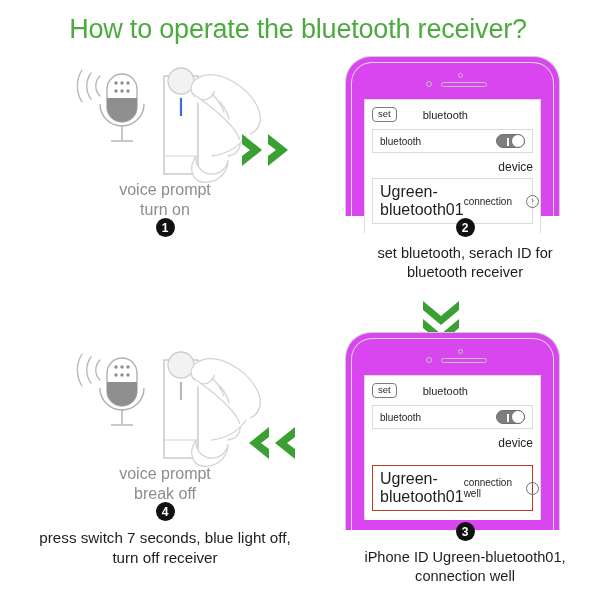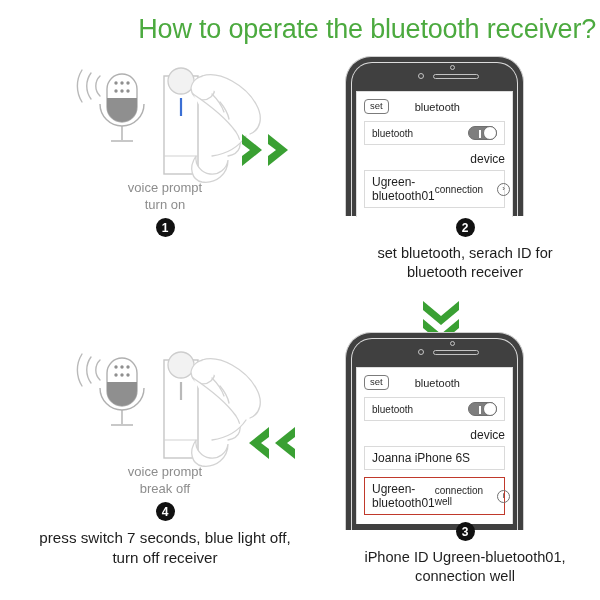--- a/index.html
+++ b/index.html
@@ -7,21 +7,21 @@
     width: 600px; height: 600px;
     background: #ffffff;
     font-family: "Liberation Sans", sans-serif;
     overflow: hidden;
   }
   .page { position: relative; width: 600px; height: 600px; background: #fff; }
 
   
   .title {
     position: absolute; top: 14px; left: 0; width: 596px;
-    text-align: right;
+    text-align: center;
     font-size: 27px;
     font-weight: 400;
     color: #4caa3f;
     letter-spacing: -0.2px;
     white-space: nowrap;
   }
 
   
   .quad { position: absolute; }
   .q-tl { left: 0;   top: 56px;  width: 330px; height: 230px; }
@@ -29,21 +29,21 @@
   .q-bl { left: 0;   top: 340px; width: 330px; height: 255px; }
   .q-br { left: 330px; top: 332px; width: 270px; height: 263px; }
 
   
   .illus { position: relative; width: 100%; height: 140px; }
   .illus svg { position: absolute; left: 50%; top: 0; transform: translateX(-50%); }
 
   .voice-label {
     position: absolute; left: 0; width: 100%;
     text-align: center;
-    font-size: 13px; color: #8d8d8d; line-height: 1.28;
+    font-size: 16px; color: #8d8d8d; line-height: 1.28;
     white-space: pre-line;
   }
 
   
   .badge {
     width: 19px; height: 19px; border-radius: 50%;
     background: #111; color: #fff;
     font-size: 12px; font-weight: 700;
     display: flex; align-items: center; justify-content: center;
     margin: 0 auto;
@@ -66,27 +66,27 @@
   .arrow-left  { left: 243px; top: 421px; }
   .arrow-down  { left: 419px; top: 298px; }
 
   
   .phone { position: absolute; }
   .phone-1 { left: 345px; top: 58px; }
   .phone-2 { left: 345px; top: 338px; }
 
   .phone-body {
     position: relative;
-    width: 179px;
-    background: #404040;
+    width: 215px;
+    background: #d946ef;
     border: 1.4px solid #cfcfcf;
     border-top-left-radius: 26px;
     border-top-right-radius: 26px;
     border-bottom: none;
-    padding: 0;
+    padding: 8px;
   }
   .phone-inner-ring {
     position: absolute; left: 5px; right: 5px; top: 5px; bottom: 0;
     border: 1px solid #dcdcdc;
     border-top-left-radius: 21px;
     border-top-right-radius: 21px;
     border-bottom: none;
     pointer-events: none;
   }
   .phone-top { position: relative; height: 34px; }
@@ -170,21 +170,21 @@
     font-size: 8px; color: #4a4a4a; line-height: 1;
     flex: 0 0 auto;
   }
   .row-right-text { font-size: 10px; margin-right: 14px; }
   .row-alert {
     border: 1.4px solid #c0392b;
     margin-top: 15px;
     justify-content: flex-start;
   }
   .row-alert .gap { width: 12px; }
-  .device-name { font-size: 12px; }
+  .device-name { font-size: 16px; }
 
   .step-block { position: absolute; left: 0; width: 100%; }
 </style>
 </head>
 <body>
 
 <div class="page">
 
   <div class="title">How to operate the bluetooth receiver?</div>
 
@@ -308,23 +308,20 @@
           </div>
           <div class="row">
             <span class="row-label">bluetooth</span>
             <span class="row-spacer"></span>
             <span class="toggle">
               <span class="bar"></span>
               <span class="knob"></span>
             </span>
           </div>
           <div class="section-label">device</div>
-          <div class="row">
-            <span class="device-name">Joanna iPhone 6S</span>
-          </div>
           <div class="row row-alert">
             <span class="device-name">Ugreen-bluetooth01</span>
             <span class="gap"></span>
             <span class="row-right-text">connection well</span>
             <span class="info-circle">i</span>
           </div>
         </div>
       </div>
     </div>
 

